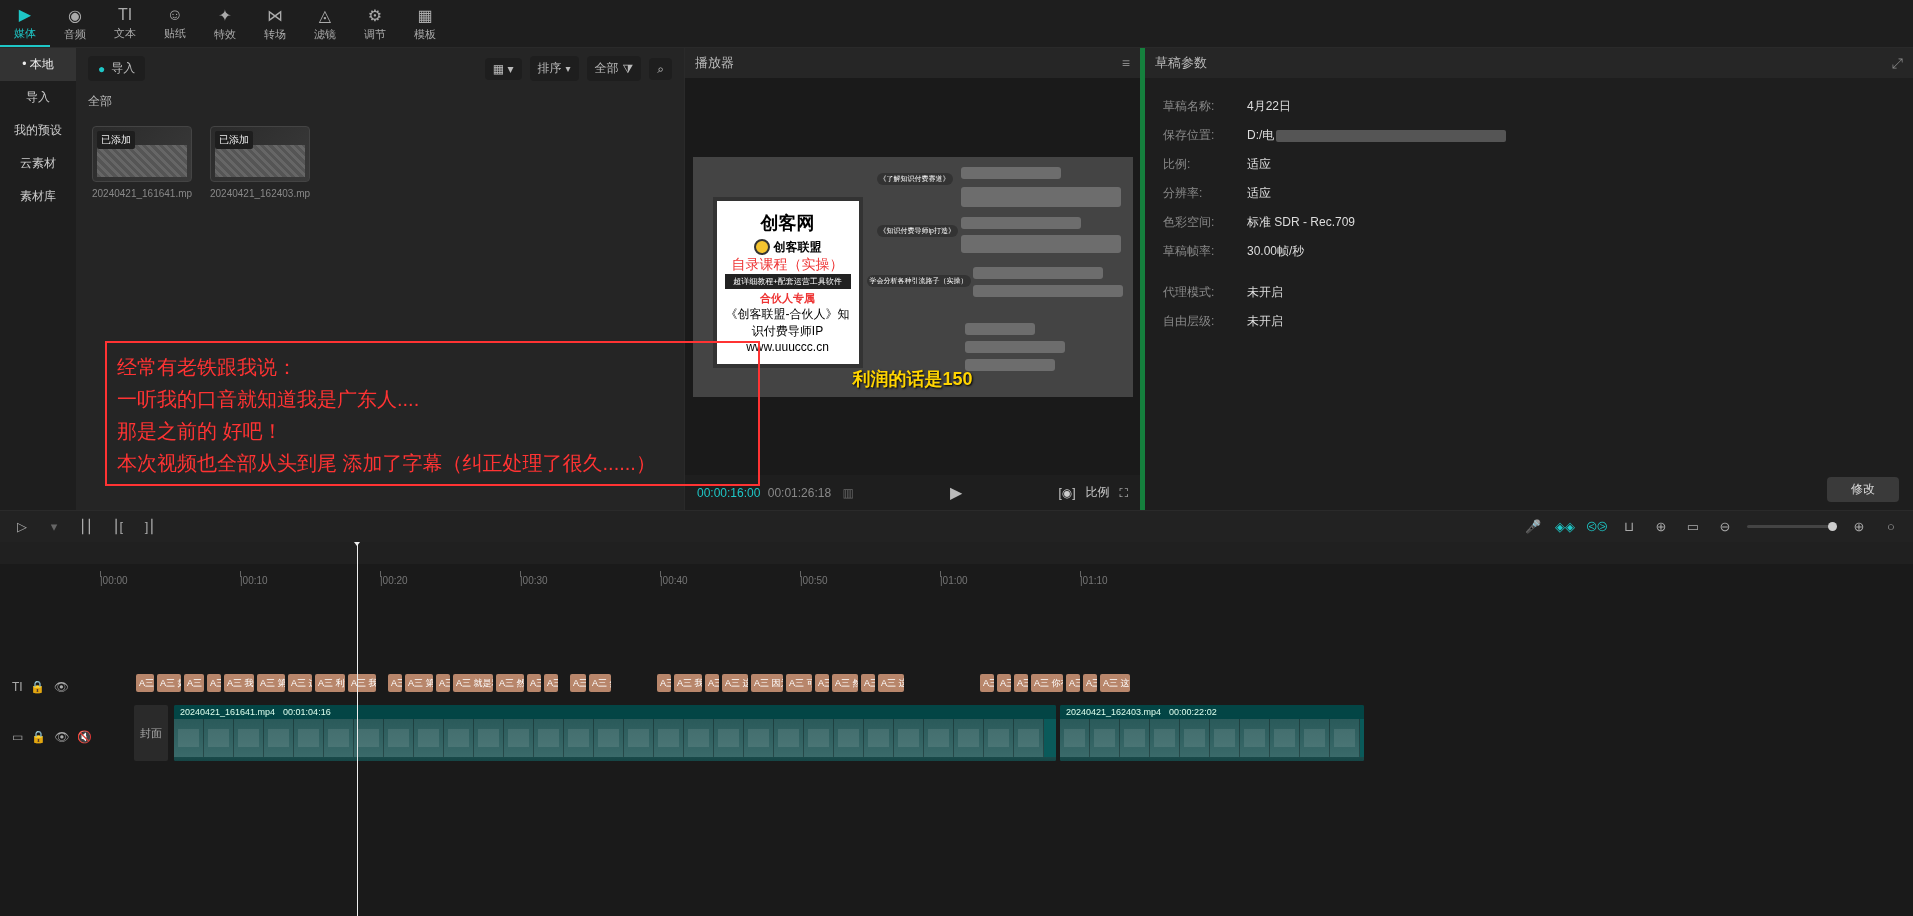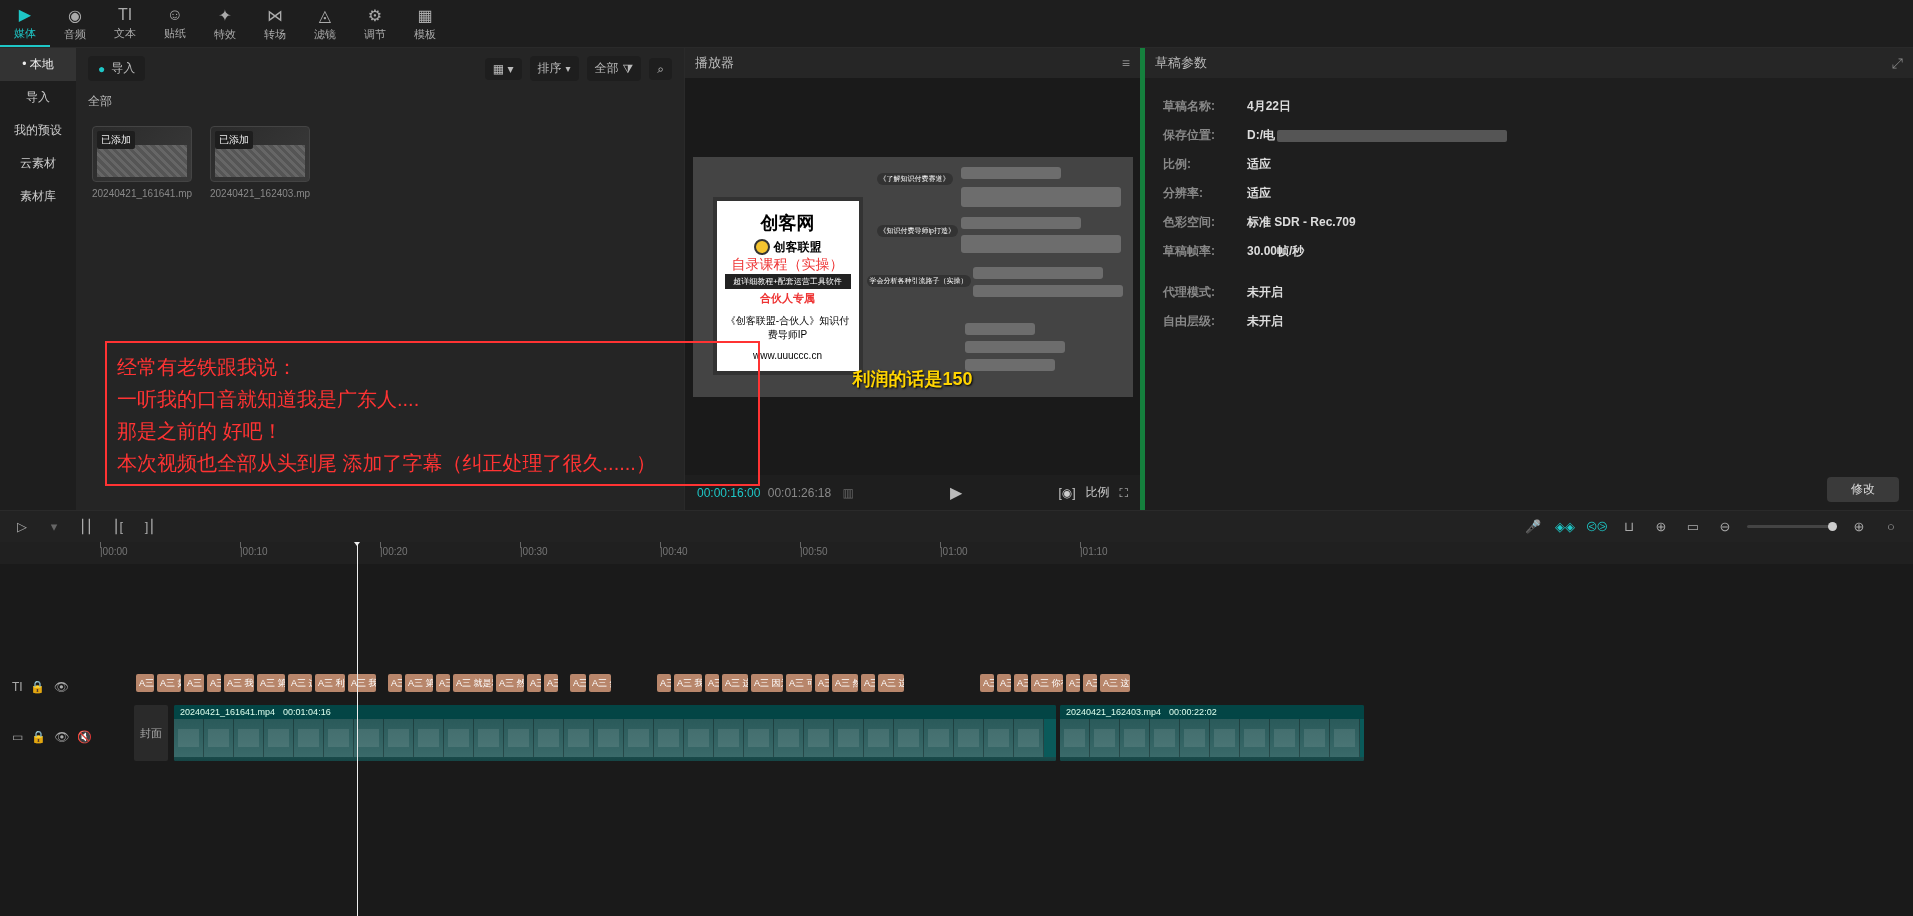--- a/index.html
+++ b/index.html
@@ -41,54 +41,54 @@
 .panel-header-icon { font-size: 14px; color: #888; cursor: pointer; }
 .preview-area { flex: 1; display: flex; align-items: center; justify-content: center; background: #1a1a1a; position: relative; }
 .preview-frame { width: 440px; height: 240px; background: #444; position: relative; }
 .pf-left { position: absolute; left: 20px; top: 40px; width: 150px; background: #fff; color: #000; padding: 10px 8px; font-size: 11px; text-align: center; border: 4px solid #333; }
 .pf-left .title { font-size: 18px; font-weight: bold; }
 .pf-left .sub { display: flex; justify-content: center; align-items: center; gap: 4px; margin-top: 4px; font-size: 12px; font-weight: bold; }
 .pf-left .badge { display: inline-block; width: 16px; height: 16px; background: #f4c430; border-radius: 50%; border: 2px solid #333; }
 .pf-left .small { font-size: 14px; color: #e33; }
 .pf-left .desc { font-size: 8px; background: #222; color: #fff; padding: 2px 4px; }
 .pf-left .partner { font-size: 11px; color: #e33; font-weight: bold; margin-top: 2px; }
-.pf-left .footer { font-size: 10px; margin-top: 8px; }
+.pf-left .footer { font-size: 12px; }
 .pf-mind { position: absolute; left: 180px; top: 6px; right: 6px; bottom: 6px; }
 .pf-node { position: absolute; background: rgba(150,150,150,0.5); border-radius: 3px; }
 .pf-label { position: absolute; font-size: 7px; color: #fff; background: rgba(0,0,0,0.25); padding: 1px 3px; border-radius: 6px; }
 .pf-caption { position: absolute; bottom: 6px; left: 50%; transform: translateX(-50%); color: #ffd400; font-size: 18px; font-weight: bold; text-shadow: 1px 1px 2px #000; }
 .preview-controls { display: flex; align-items: center; justify-content: space-between; padding: 8px 12px; background: #1e1e1e; }
 .time-display { color: #1ec7c7; font-size: 12px; }
 .time-total { color: #888; margin-left: 4px; }
 .play-btn { font-size: 16px; cursor: pointer; }
 .pv-right { display: flex; gap: 10px; align-items: center; font-size: 12px; color: #ccc; }
 .pv-right .icon { cursor: pointer; }
 
 
 .right-panel { flex: 1; background: #1e1e1e; display: flex; flex-direction: column; justify-content: flex-end; }
 .prop-list { padding: 14px 18px; flex: 1; }
-.prop-row { display: flex; padding: 6px 0; font-size: 12px; font-weight: bold; }
+.prop-row { display: flex; padding: 6px 0; font-size: 12px; }
 .prop-key { width: 84px; color: #888; }
 .prop-val { color: #ddd; }
 .modify-btn { align-self: flex-end; margin: 8px 14px; padding: 4px 24px; background: #3a3a3a; color: #ddd; border-radius: 4px; cursor: pointer; font-size: 12px; }
 
 
 .overlay-box { position: absolute; left: 105px; top: 341px; width: 655px; height: 145px; border: 2px solid #f33; padding: 8px 10px; color: #f33; font-size: 20px; line-height: 32px; z-index: 50; pointer-events: none; }
 
 
 .timeline-toolbar { display: flex; align-items: center; justify-content: space-between; padding: 0 12px; height: 32px; background: #222; border-top: 1px solid #2a2a2a; }
 .tl-left, .tl-right { display: flex; gap: 12px; align-items: center; }
 .tl-btn { cursor: pointer; color: #aaa; font-size: 13px; width: 20px; height: 20px; display: flex; align-items: center; justify-content: center; }
 .tl-btn.active { color: #1ec7c7; }
 .tl-slider { width: 90px; height: 3px; background: #444; border-radius: 2px; position: relative; }
 .tl-slider::after { content: ""; position: absolute; right: 0; top: -3px; width: 9px; height: 9px; background: #ccc; border-radius: 50%; }
 
 
 .ruler { height: 22px; background: #202020; position: relative; display: flex; padding-left: 100px; }
-.ruler-tick { position: relative; width: 140px; font-size: 10px; color: #777; padding-top: 4px; }
+.ruler-tick { position: relative; width: 140px; font-size: 10px; color: #777; padding-top: 4px; margin-top: 29px; }
 .ruler-tick::before { content: ""; position: absolute; left: 0; top: 0; width: 1px; height: 6px; background: #666; }
 
 
 .playhead { position: absolute; left: 357px; top: 0; bottom: 0; width: 1px; background: #eee; z-index: 40; }
 .playhead::before { content: ""; position: absolute; top: -4px; left: -6px; width: 0; height: 0; border-left: 6px solid transparent; border-right: 6px solid transparent; border-top: 8px solid #eee; }
 .track-row { display: flex; align-items: center; height: 28px; margin-top: 4px; }
 .track-head { width: 100px; display: flex; align-items: center; gap: 8px; padding-left: 12px; color: #aaa; font-size: 12px; }
 .track-head .icon { cursor: pointer; }
 .track-body { flex: 1; position: relative; height: 100%; background: #1a1a1a; }
 

